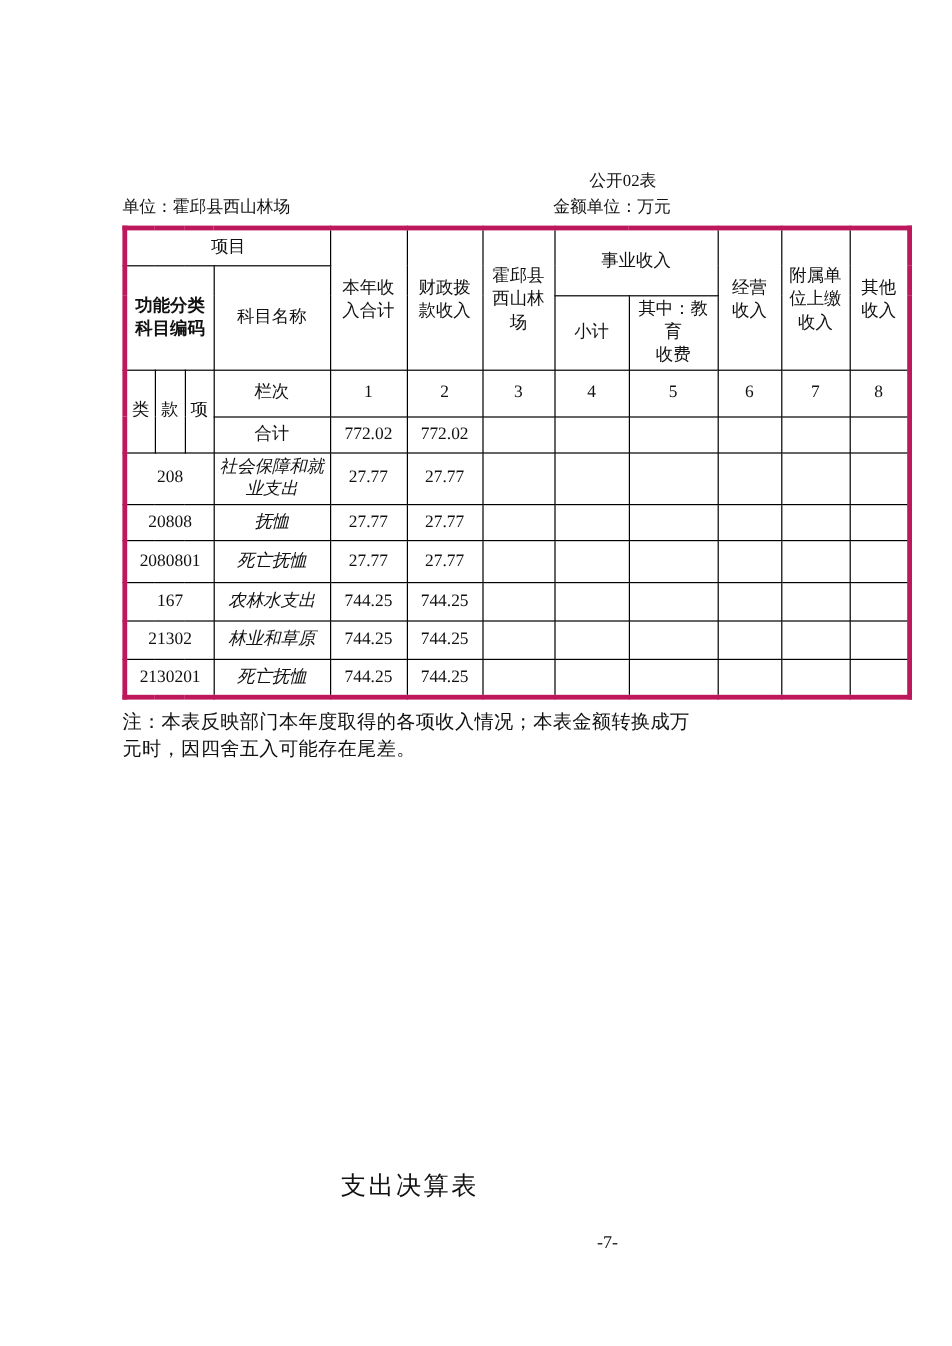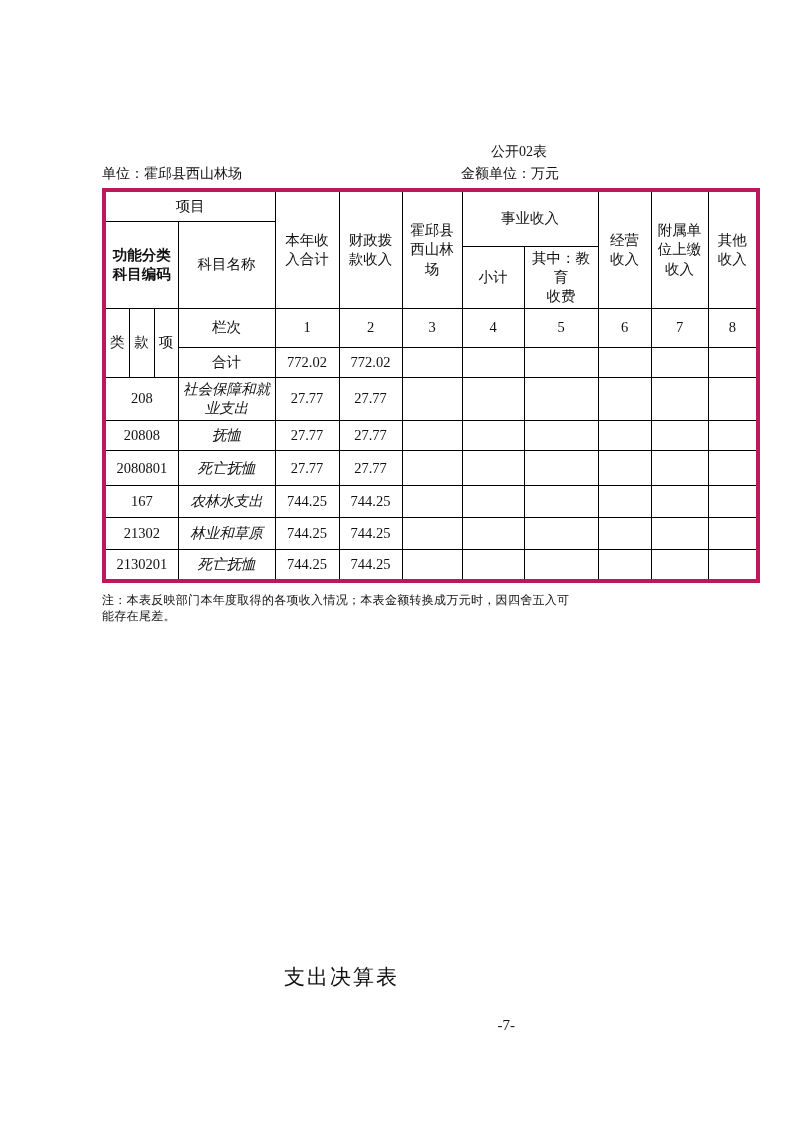--- a/index.html
+++ b/index.html
@@ -31,21 +31,21 @@
   tr.rB{height:25px}
   tr.rC{height:60px}
   tr.rD{height:39px}
   tr.rE{height:30px}
   tr.d0{height:41px}
   tr.d1{height:30px}
   tr.d2{height:35px}
   tr.d3{height:32px}
   tr.d4{height:32px}
   tr.d5{height:31px}
-  .note{margin-top:9px;font-size:12px;line-height:1.4;letter-spacing:0.3px;}
+  .note{margin-top:9px;font-size:16px;line-height:1.4;letter-spacing:0.3px;}
   .next-title{
     margin-top:338px;text-align:center;font-size:21px;font-weight:normal;
     font-family:"Liberation Sans","DejaVu Sans",sans-serif;letter-spacing:2px;
   }
   .page-num{margin-top:26px;text-align:right;padding-right:66px;font-size:15px;}
 </style>
 </head>
 <body>
 
 <div class="page">

